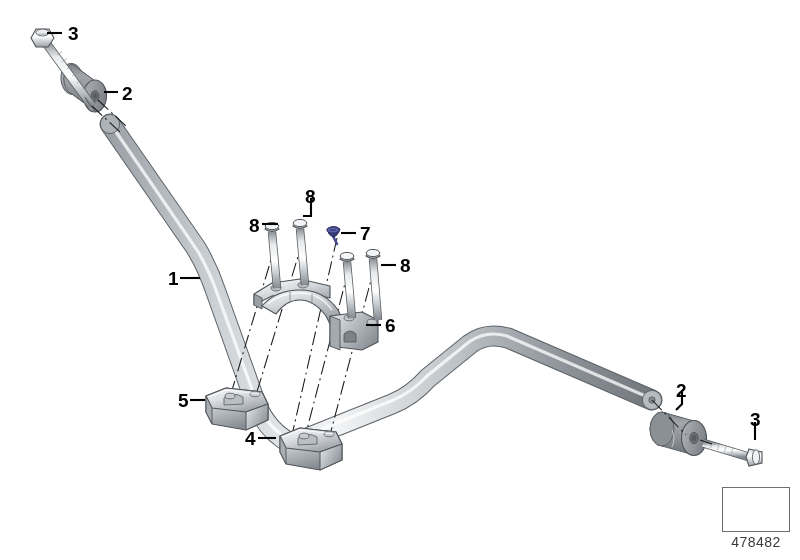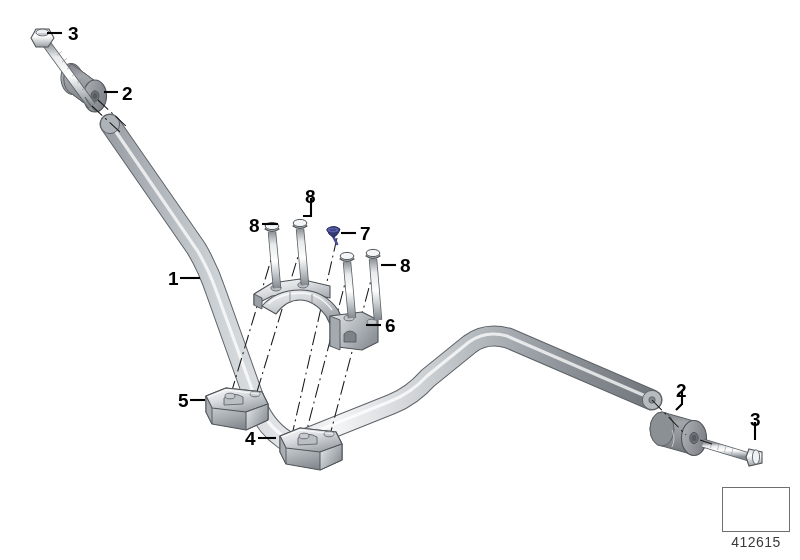--- a/index.html
+++ b/index.html
@@ -340,15 +340,15 @@
   <div class="callout-label" style="left:360px; top:224px;">7</div>
   <div class="callout-label" style="left:168px; top:269px;">1</div>
   <div class="callout-label" style="left:400px; top:256px;">8</div>
   <div class="callout-label" style="left:385px; top:316px;">6</div>
   <div class="callout-label" style="left:178px; top:391px;">5</div>
   <div class="callout-label" style="left:676px; top:381px;">2</div>
   <div class="callout-label" style="left:245px; top:429px;">4</div>
   <div class="callout-label" style="left:750px; top:410px;">3</div>
 
   <div class="wm-box"></div>
-  <div class="wm-num">412615</div>
+  <div class="wm-num">478482</div>
 
 </div>
 
 </body></html>

